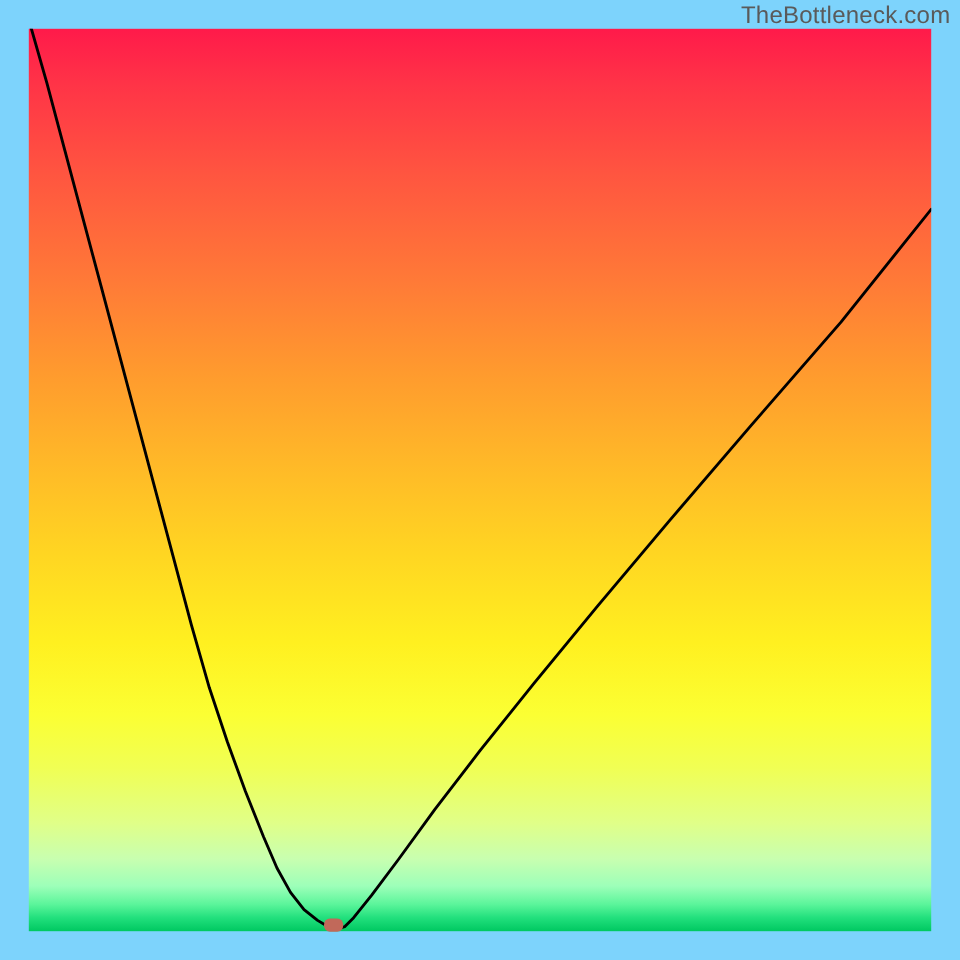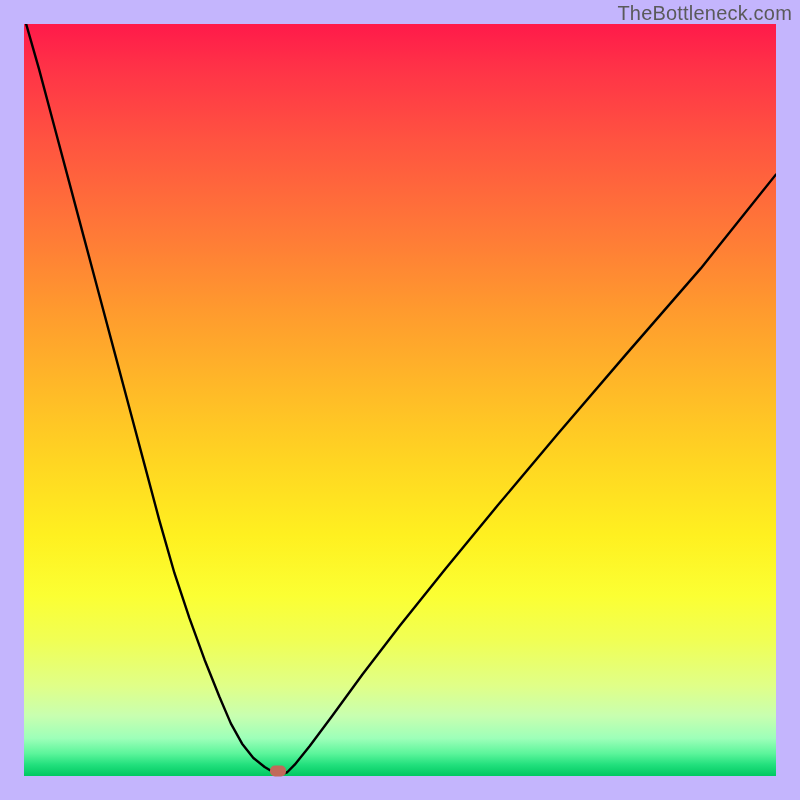--- a/index.html
+++ b/index.html
@@ -10,21 +10,21 @@
     background: #000;
     font-family: Arial, Helvetica, sans-serif;
     overflow: hidden;
   }
   .frame {
     position: absolute;
     left: 0;
     top: 0;
     width: 800px;
     height: 800px;
-    background: #c4b5fd;
+    background: #7dd3fc;
   }
   .plot-area {
     position: absolute;
     left: 24px;
     top: 24px;
     width: 752px;
     height: 752px;
     
     background: linear-gradient(
       to bottom,

